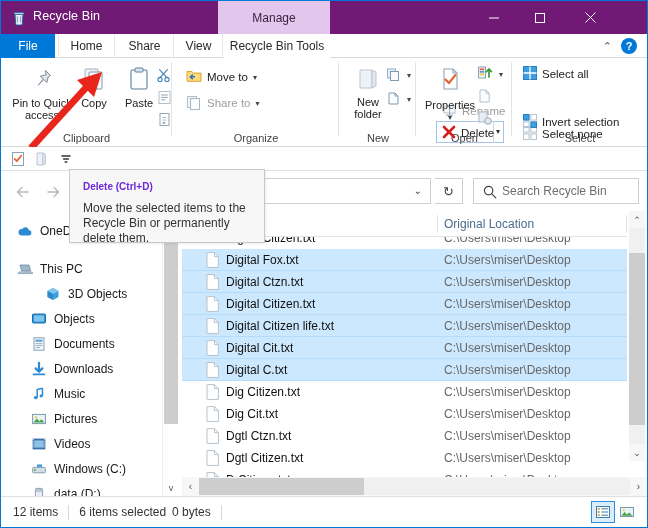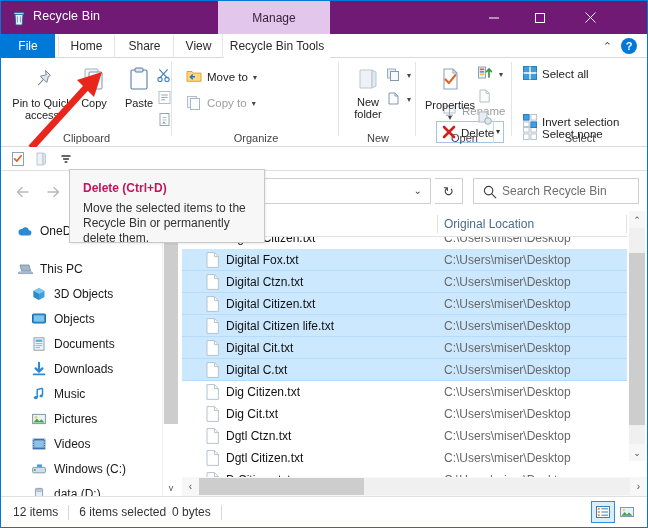--- a/index.html
+++ b/index.html
@@ -195,21 +195,21 @@
   .viewbtns { position:absolute; right:8px; top:4px; display:flex; }
   .vbtn { width:24px; height:22px; display:flex; align-items:center; justify-content:center; }
   .vbtn.active { border:1px solid #2e8fd8; background:#d9edfb; }
 
   
   .tooltip {
     position:absolute; left:68px; top:168px; width:196px; height:74px;
     background:#f7f7f7; border:1px solid #c8c8c8; z-index:50;
     box-shadow:1px 1px 2px rgba(0,0,0,.08);
   }
-  .tt-title { position:absolute; left:13px; top:11px; font-size:12px; font-weight:bold; color:#be185d; }
+  .tt-title { position:absolute; left:13px; top:11px; font-size:10px; font-weight:bold; color:#6d28d9; }
   .tt-body  { position:absolute; left:13px; top:31px; width:172px; font-size:12px; color:#333; line-height:15px;}
 </style>
 </head>
 <body>
 
 <div id="app">
 
   <div class="titlebar">
     <span class="title-icon">
       <svg width="16" height="16" viewBox="0 0 16 16">
@@ -339,21 +339,21 @@
         <span class="dd-caret">▾</span>
       </div>
 
       <div class="smbtn dis" style="left:12px; top:35px;">
         <span>
           <svg width="18" height="18" viewBox="0 0 18 18">
             <rect x="2.5" y="3.5" width="9" height="11" fill="#f3f6f9" stroke="#b2bfca" stroke-width="1"></rect>
             <rect x="5.5" y="5.5" width="9" height="11" fill="#fbfdff" stroke="#aab8c4" stroke-width="1"></rect>
           </svg>
         </span>
-        <span class="lbl">Copy to</span>
+        <span class="lbl">Share to</span>
         <span class="dd-caret">▾</span>
       </div>
 
       <div class="delete-box"></div>
       <div class="smbtn" style="left:268px; top:65px; z-index:3;">
         <span>
           <svg width="16" height="16" viewBox="0 0 16 16">
             <path d="M3 3l10 10M13 3L3 13" stroke="#d01f1f" stroke-width="2.6" stroke-linecap="round"></path>
           </svg>
         </span>
@@ -569,21 +569,21 @@
     <div class="side-item" style="top:46px; padding-left:16px;">
       <span class="ico">
         <svg width="16" height="16" viewBox="0 0 16 16">
             <path d="M3 4h9l1.6 6H4.6z" fill="#9fb8cc" stroke="#6e8ba3" stroke-width=".8"></path>
             <path d="M2 11h13l.8 1.6H1.2z" fill="#c9d8e4" stroke="#6e8ba3" stroke-width=".7"></path>
           </svg>
       </span>
       <span>This PC</span>
     </div>
 
-    <div class="side-item" style="top:71px; padding-left:30px;">
+    <div class="side-item" style="top:71px; padding-left:44px;">
       <span class="ico">
         <svg width="16" height="16" viewBox="0 0 16 16">
             <path d="M8 2l5.5 3v6L8 14 2.5 11V5z" fill="#3da0dd"></path>
             <path d="M8 2l5.5 3L8 8 2.5 5z" fill="#7fc6ee"></path>
             <path d="M8 8v6L2.5 11V5z" fill="#2b87c4" opacity=".85"></path>
           </svg>
       </span>
       <span>3D Objects</span>
     </div>
 

